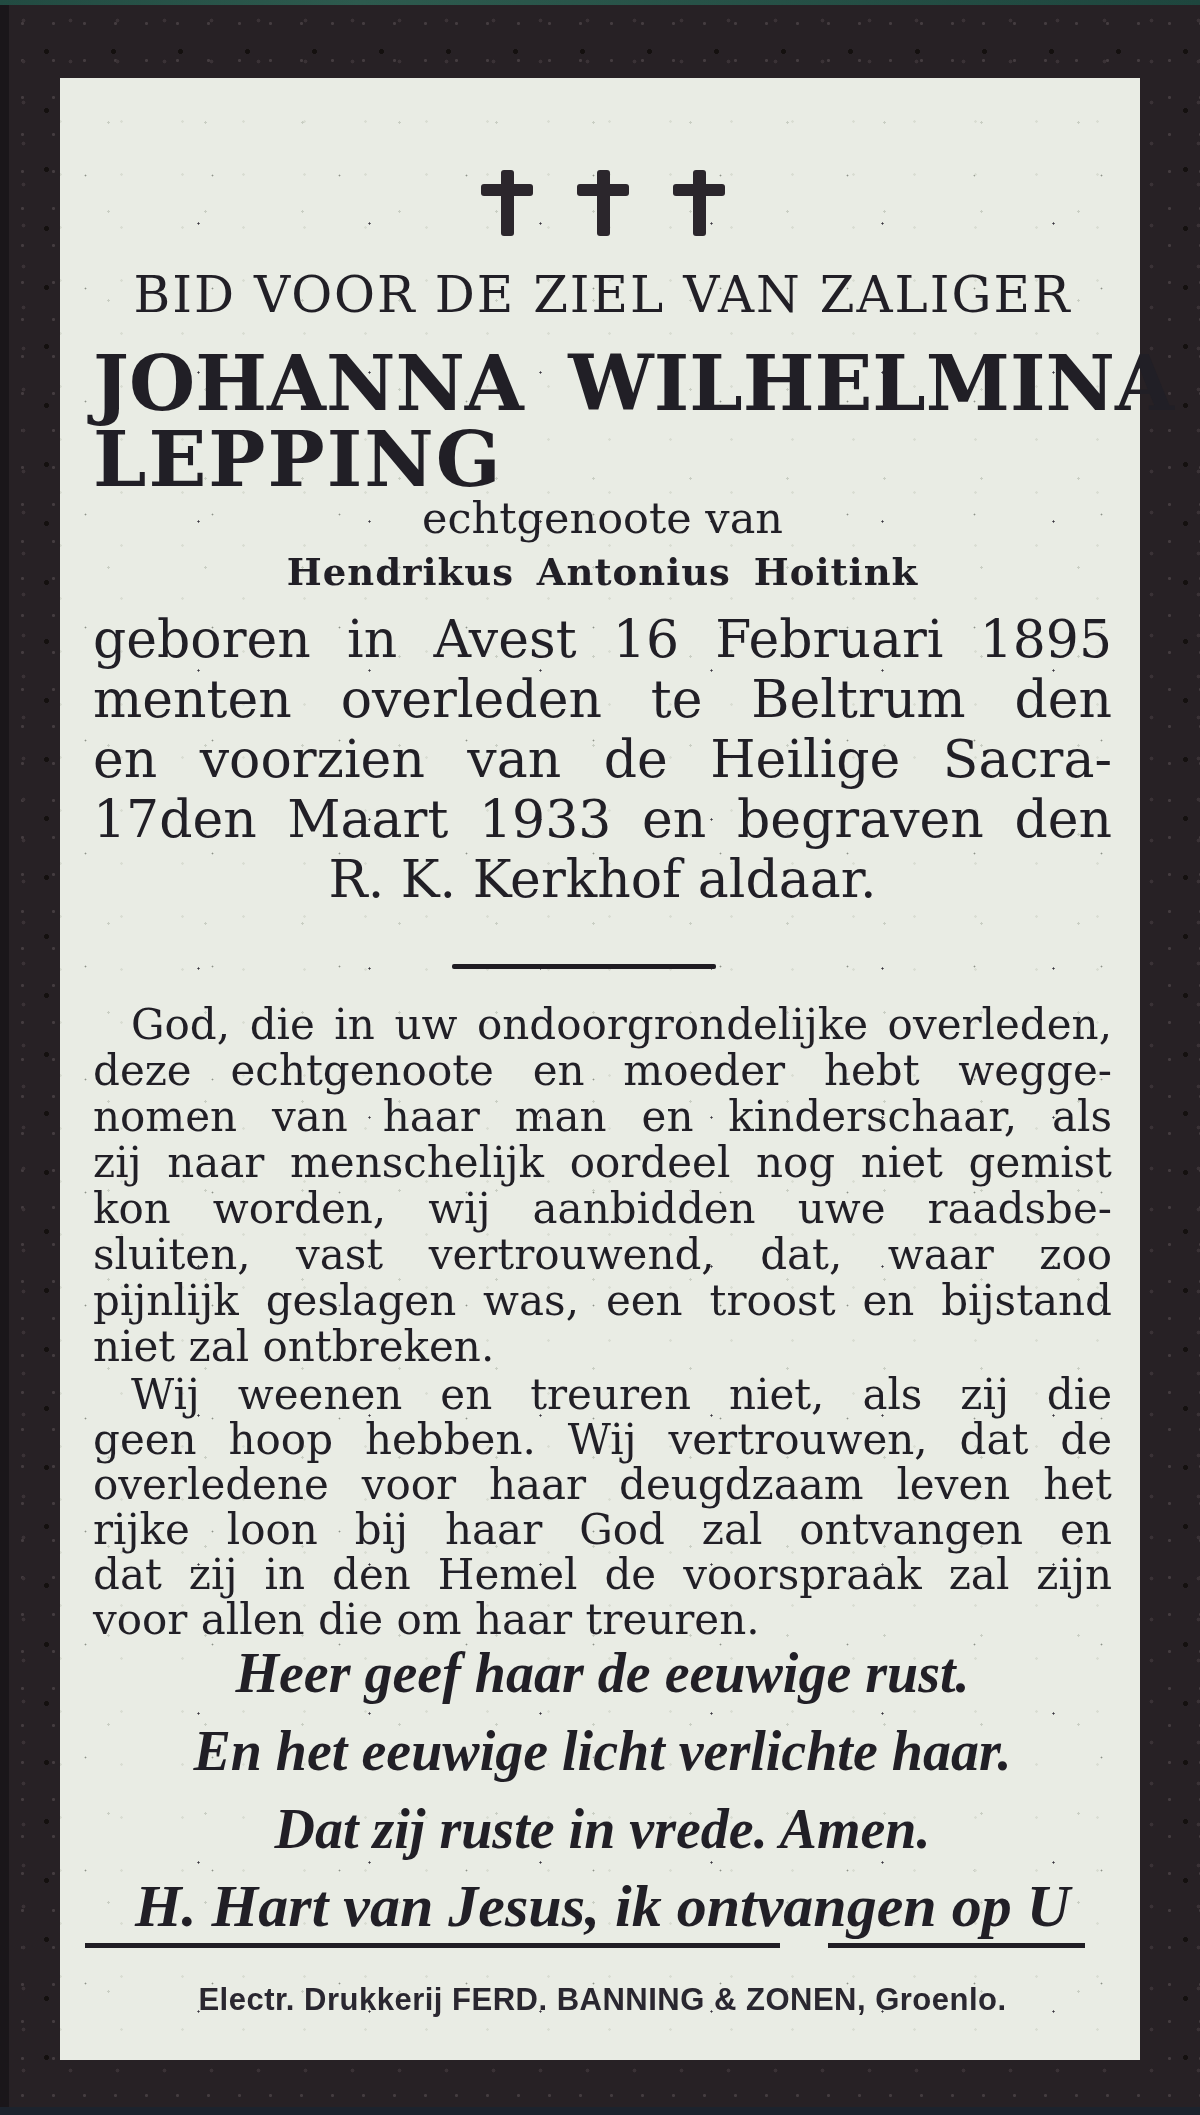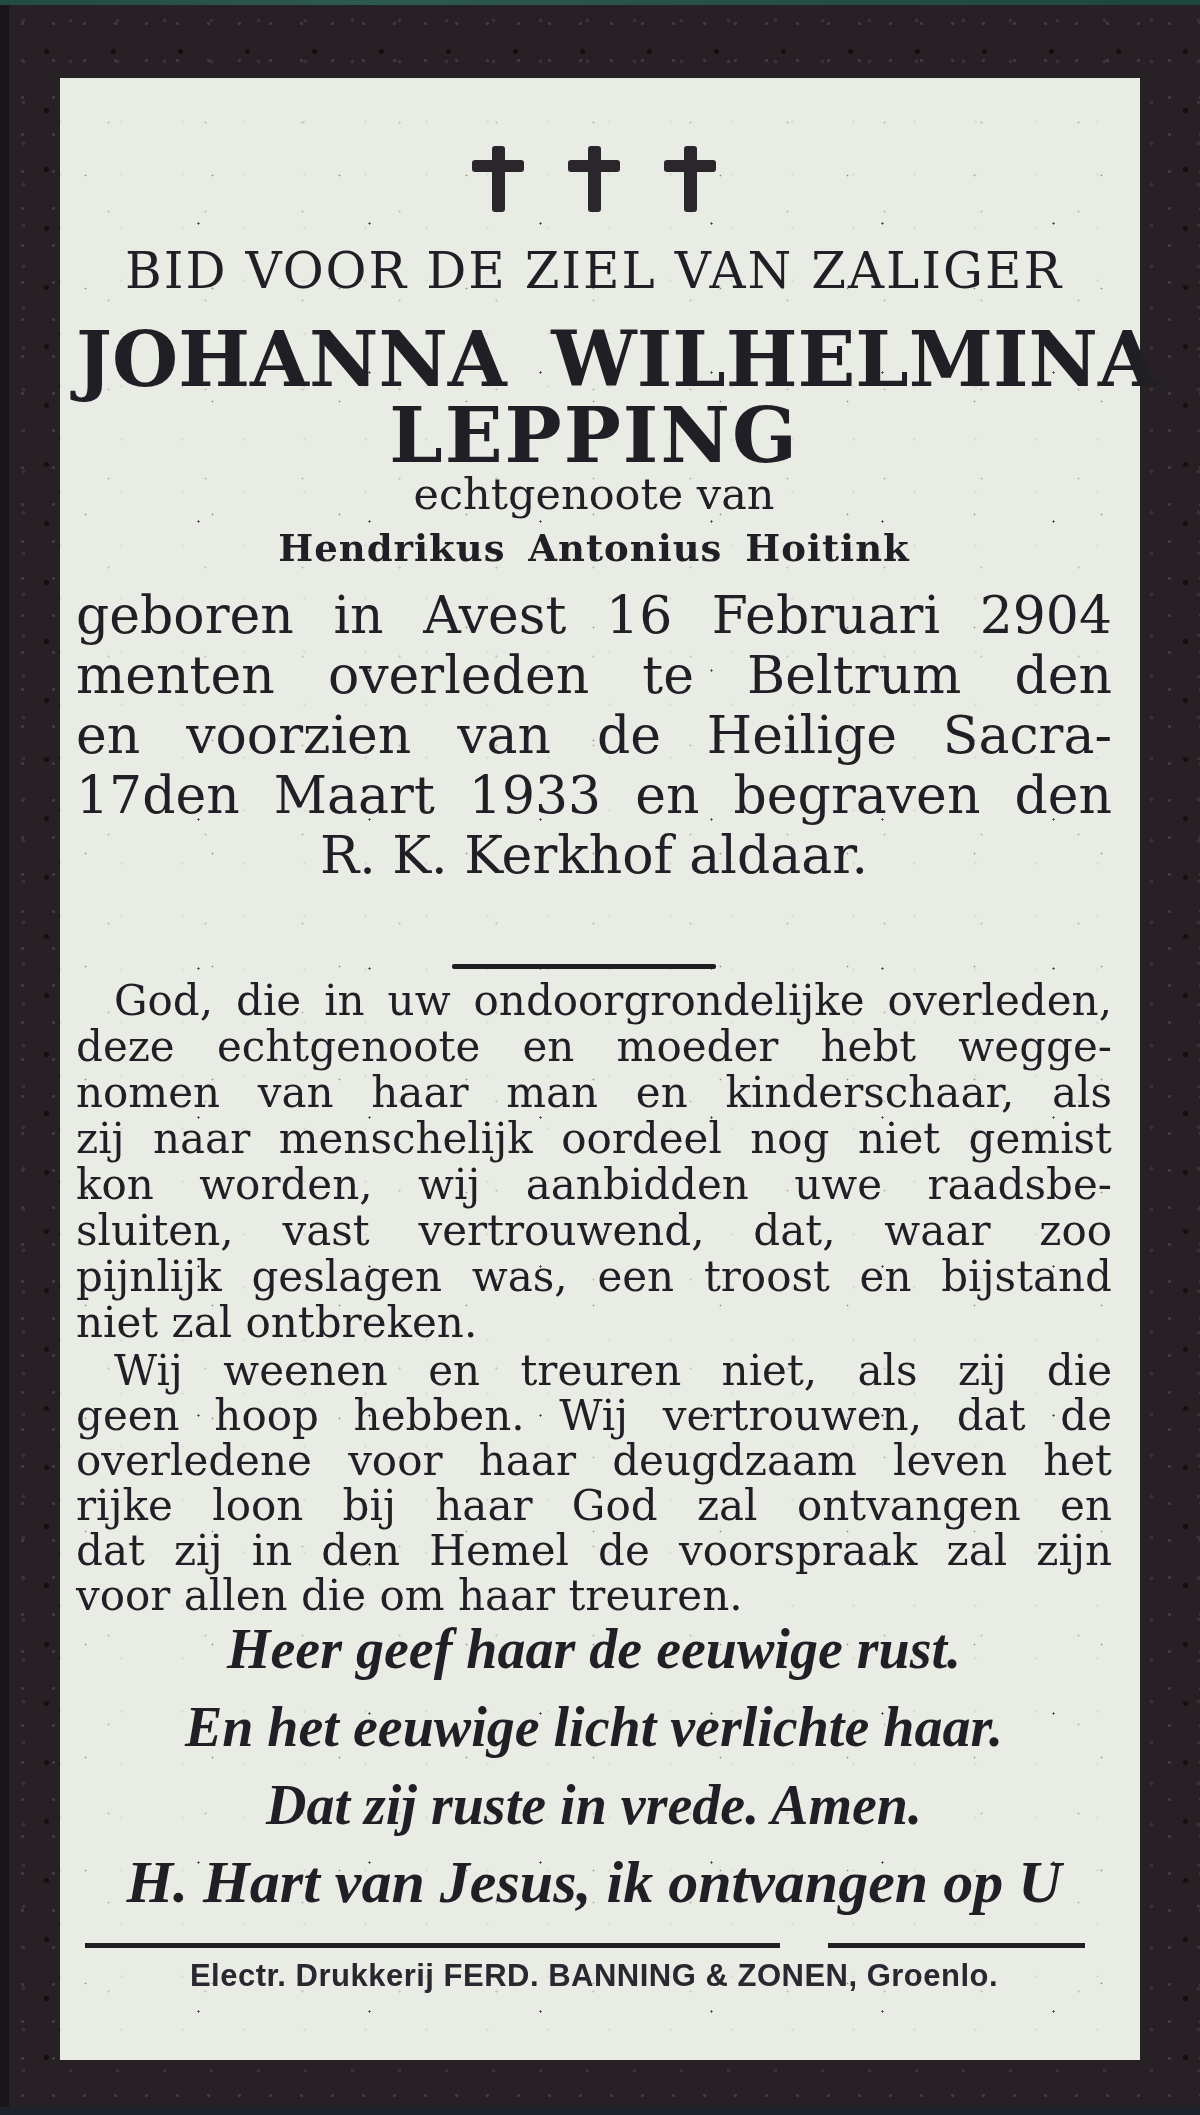--- a/index.html
+++ b/index.html
@@ -23,29 +23,29 @@
     background-color:#e9ece4;
     background-image:
       radial-gradient(circle, #c9cec3 1px, transparent 1.3px),
       radial-gradient(circle, #d9ddd2 1px, transparent 1.5px),
       radial-gradient(circle, #3a3640 0.9px, transparent 1.2px),
       radial-gradient(circle, #8d9288 0.8px, transparent 1.1px);
     background-size:97px 89px, 61px 53px, 171px 149px, 127px 113px;
     background-position:0 0, 31px 17px, 53px 71px, 89px 41px;
     color:#211f26;
   }
-  .abs{position:absolute;left:16px;right:28px;}
+  .abs{position:absolute;left:33px;right:28px;margin-top:24px;}
 
   .crosses{top:68px;display:flex;justify-content:center;gap:44px;height:66px;}
   .cross{position:relative;width:52px;height:66px;}
   .cross::before{content:"";position:absolute;left:20px;top:0;width:13px;height:66px;background:#2b262c;border-radius:3px;}
   .cross::after{content:"";position:absolute;left:0;top:14px;width:52px;height:12px;background:#2b262c;border-radius:3px;}
 
   .bid{top:165px;font-size:50px;line-height:56px;letter-spacing:2px;text-align:center;white-space:nowrap;}
-  .name{top:244px;font-size:76px;line-height:76px;font-weight:bold;text-align:center;}
+  .name{top:244px;font-size:76px;line-height:76px;font-weight:bold;}
   .name .n1{word-spacing:18px;white-space:nowrap;}
   .name .n2{letter-spacing:2px;}
   .echtg{top:392px;font-size:43px;line-height:48px;text-align:center;}
   .spouse{top:448px;font-size:37px;line-height:44px;font-weight:bold;text-align:center;word-spacing:9px;letter-spacing:1px;}
 
   .vitae{top:507px;font-size:52px;line-height:60px;}
   .prayer1{top:900px;font-size:42px;line-height:46px;}
   .prayer2{top:1270px;font-size:42px;line-height:45px;}
 
   .tline.just{text-align:justify;text-align-last:justify;}
@@ -80,21 +80,21 @@
 
   <div class="abs name">
     <div class="n1">JOHANNA WILHELMINA</div>
     <div class="n2">LEPPING</div>
   </div>
 
   <div class="abs echtg">echtgenoote van</div>
   <div class="abs spouse">Hendrikus Antonius Hoitink</div>
 
   <div class="abs vitae">
-      <div class="tline just">geboren in Avest 16 Februari 2904</div>
+      <div class="tline just">geboren in Avest 16 Februari 1895</div>
       <div class="tline just">menten overleden te Beltrum den</div>
       <div class="tline just">en voorzien van de Heilige Sacra-</div>
       <div class="tline just">17den Maart 1933 en begraven den</div>
       <div class="tline cent">R. K. Kerkhof aldaar.</div>
     </div>
 
   <div class="rule1"></div>
 
   <div class="abs prayer1">
       <div class="tline just indent">God, die in uw ondoorgrondelijke overleden,</div>

